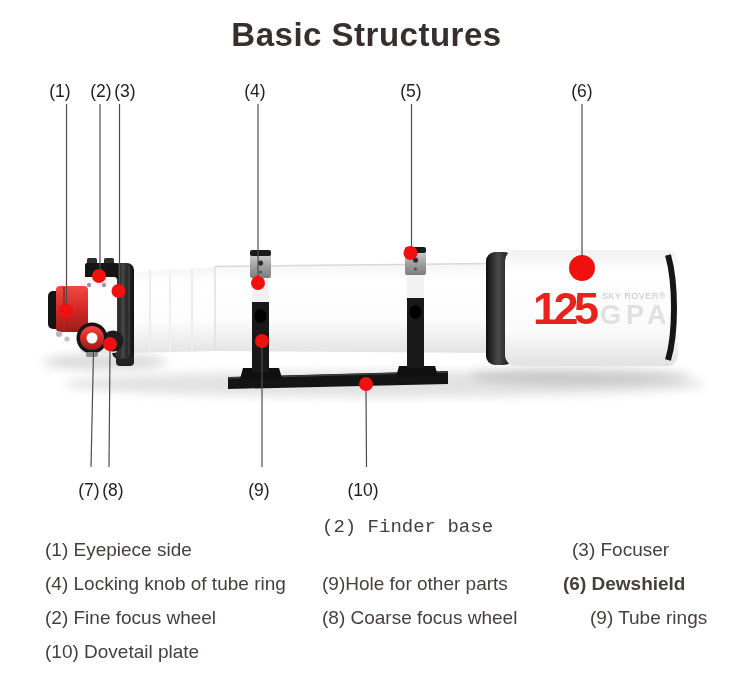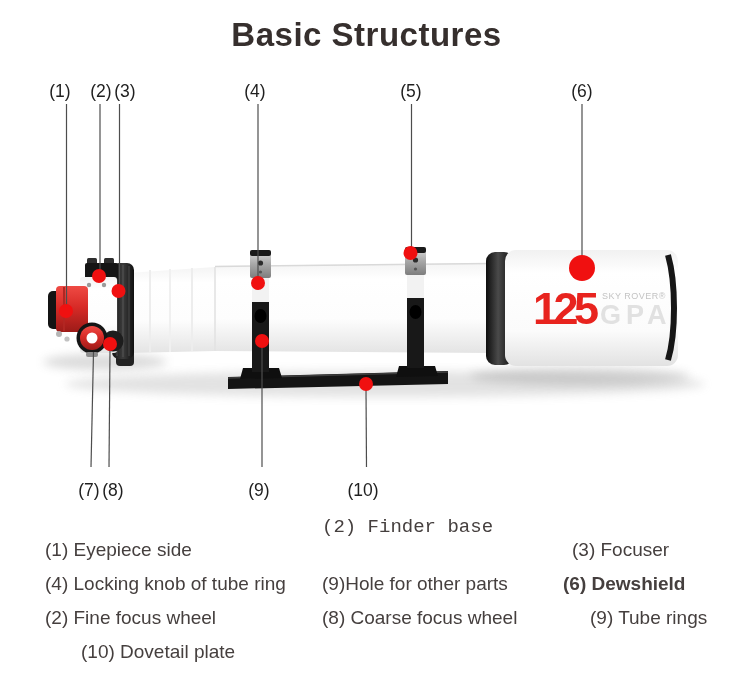--- a/index.html
+++ b/index.html
@@ -13,21 +13,21 @@
   }
   svg{position:absolute;left:0;top:0;}
   svg text{font-family:"Liberation Sans", sans-serif;}
   .callout-label{font-size:17.5px;fill:#1f1f1f;}
   .legend-item{
     position:absolute;font-size:19px;color:#453f3e;white-space:pre;line-height:20px;
   }
   .p1{left:45px;top:540px;}  .p2{left:322px;top:517px;font-family:Liberation Mono, monospace;} .p3{left:532px;top:540px;margin-left:40px;}
   .p4{left:45px;top:574px;text-align:right;}  .p5{left:322px;top:574px;} .p6{left:563px;top:574px;font-weight:bold;}
   .p7{left:45px;top:608px;}  .p8{left:322px;top:608px;} .p9{left:590px;top:608px;}
-  .p10{left:45px;top:642px;margin-left:36px;}
+  .p10{left:45px;top:642px;}
 </style>
 </head>
 <body>
 
 <div id="stage">
 
   <div id="title">Basic Structures</div>
 
   <svg width="733" height="530" viewBox="0 0 733 530">
     <defs>

